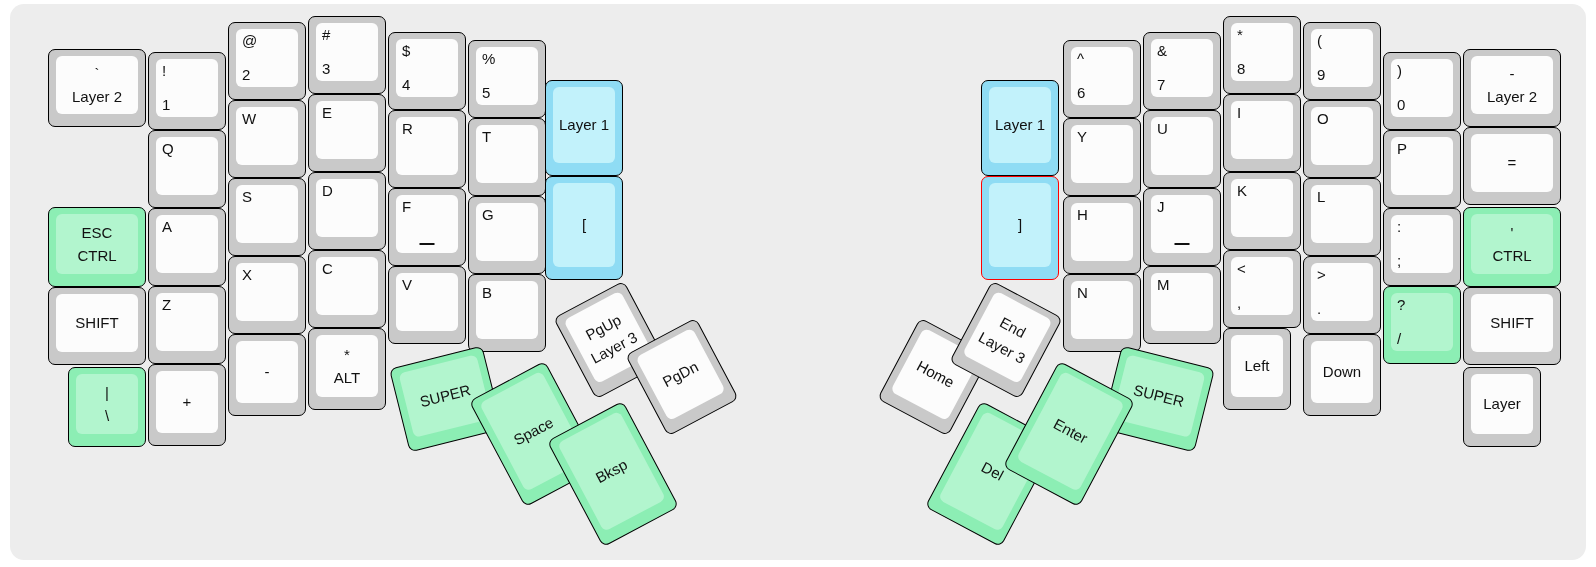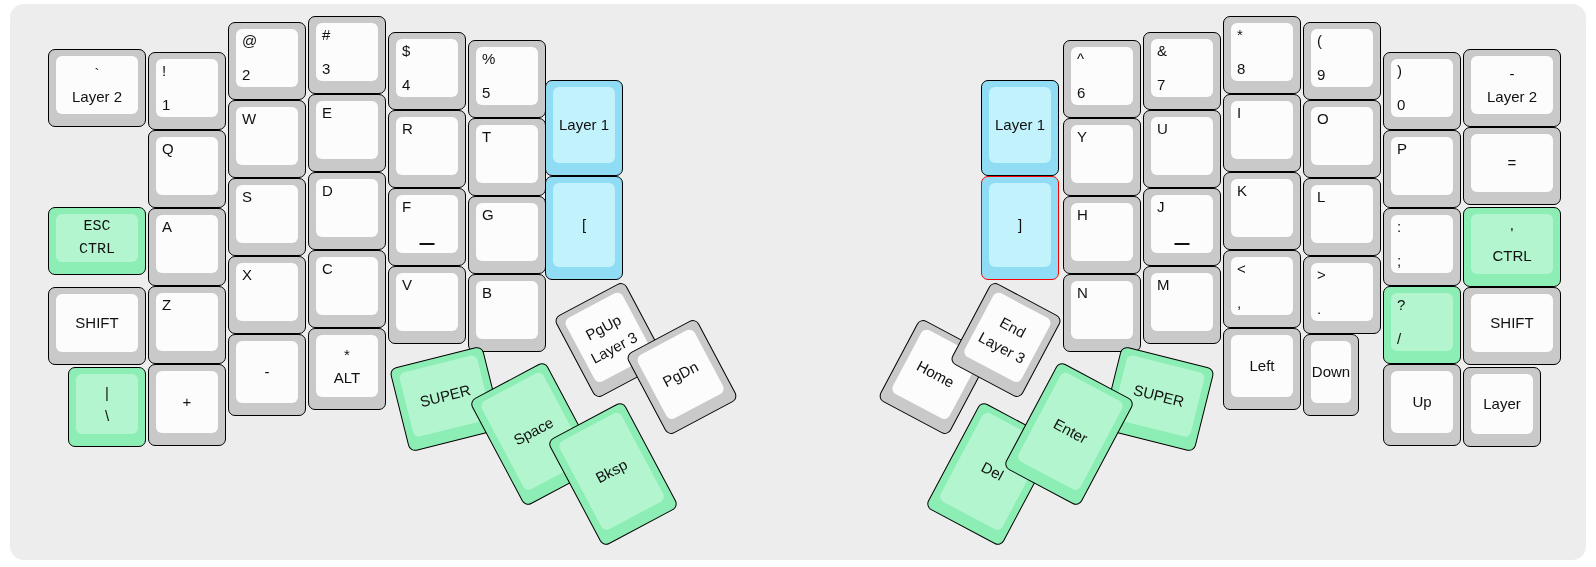--- a/index.html
+++ b/index.html
@@ -42,21 +42,21 @@
 
 <div id="stage">
   <div id="panel" style="background: rgb(237, 237, 237);">
     <div class="half" id="left-half">
         <div class="key" style="left: 38px; top: 45px; width: 98px; height: 78px;">
           <div class="cap stack">
             <span class="lbl small">`</span>
             <span class="lbl">Layer 2</span>
           </div>
         </div>
-        <div class="key green" style="left: 38px; top: 203px; width: 98px; height: 68px; font-family: Liberation Mono, monospace;">
+        <div class="key green" style="left: 38px; top: 203px; width: 98px; height: 80px;">
           <div class="cap stack">
             <span class="lbl small">ESC</span>
             <span class="lbl">CTRL</span>
           </div>
         </div>
         <div class="key" style="left: 38px; top: 283px; width: 98px; height: 78px;">
           <div class="cap">
             <span class="lbl">SHIFT</span>
           </div>
         </div>
@@ -294,21 +294,21 @@
           <div class="cap tl">
             <span class="lbl">K</span>
           </div>
         </div>
         <div class="key" style="left: 1213px; top: 246px; width: 78px; height: 78px;">
           <div class="cap corner">
             <span class="lbl small">&lt;</span>
             <span class="lbl">,</span>
           </div>
         </div>
-        <div class="key" style="left: 1213px; top: 324px; width: 78px; height: 82px;">
+        <div class="key" style="left: 1213px; top: 324px; width: 68px; height: 82px;">
           <div class="cap">
             <span class="lbl">Left</span>
           </div>
         </div>
         <div class="key" style="left: 1293px; top: 18px; width: 78px; height: 78px;">
           <div class="cap corner">
             <span class="lbl small">(</span>
             <span class="lbl">9</span>
           </div>
         </div>
@@ -321,21 +321,21 @@
           <div class="cap tl">
             <span class="lbl">L</span>
           </div>
         </div>
         <div class="key" style="left: 1293px; top: 252px; width: 78px; height: 78px;">
           <div class="cap corner">
             <span class="lbl small">&gt;</span>
             <span class="lbl">.</span>
           </div>
         </div>
-        <div class="key" style="left: 1293px; top: 330px; width: 56px; height: 82px;">
+        <div class="key" style="left: 1293px; top: 330px; width: 78px; height: 82px;">
           <div class="cap">
             <span class="lbl">Down</span>
           </div>
         </div>
         <div class="key" style="left: 1373px; top: 48px; width: 78px; height: 78px;">
           <div class="cap corner">
             <span class="lbl small">)</span>
             <span class="lbl">0</span>
           </div>
         </div>
@@ -347,25 +347,20 @@
         <div class="key" style="left: 1373px; top: 204px; width: 78px; height: 78px;">
           <div class="cap corner">
             <span class="lbl small">:</span>
             <span class="lbl">;</span>
           </div>
         </div>
         <div class="key green" style="left: 1373px; top: 282px; width: 78px; height: 78px;">
           <div class="cap corner">
             <span class="lbl small">?</span>
             <span class="lbl">/</span>
-          </div>
-        </div>
-        <div class="key" style="left: 1373px; top: 360px; width: 78px; height: 82px;">
-          <div class="cap">
-            <span class="lbl">Up</span>
           </div>
         </div>
         <div class="key" style="left: 1453px; top: 45px; width: 98px; height: 78px;">
           <div class="cap stack">
             <span class="lbl small">-</span>
             <span class="lbl">Layer 2</span>
           </div>
         </div>
         <div class="key" style="left: 1453px; top: 123px; width: 98px; height: 78px;">
           <div class="cap">

